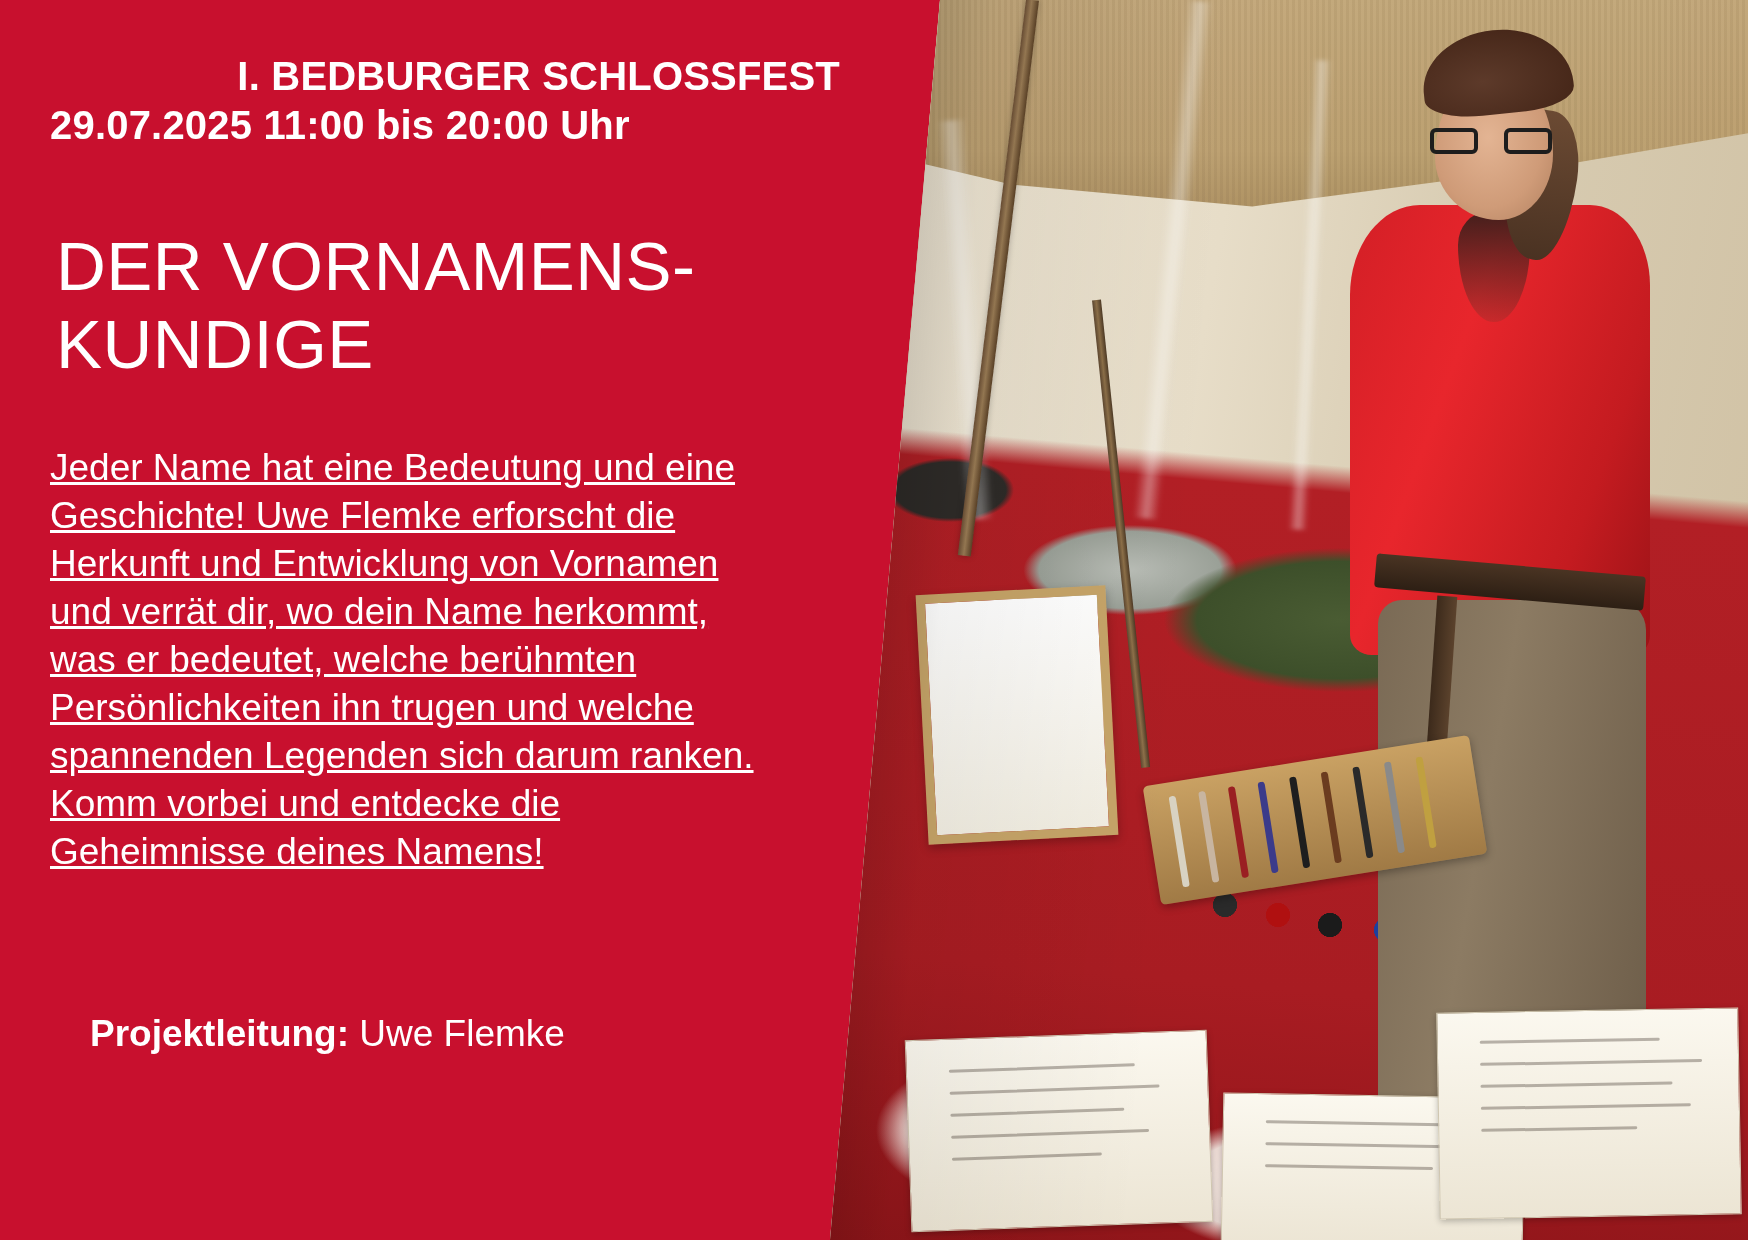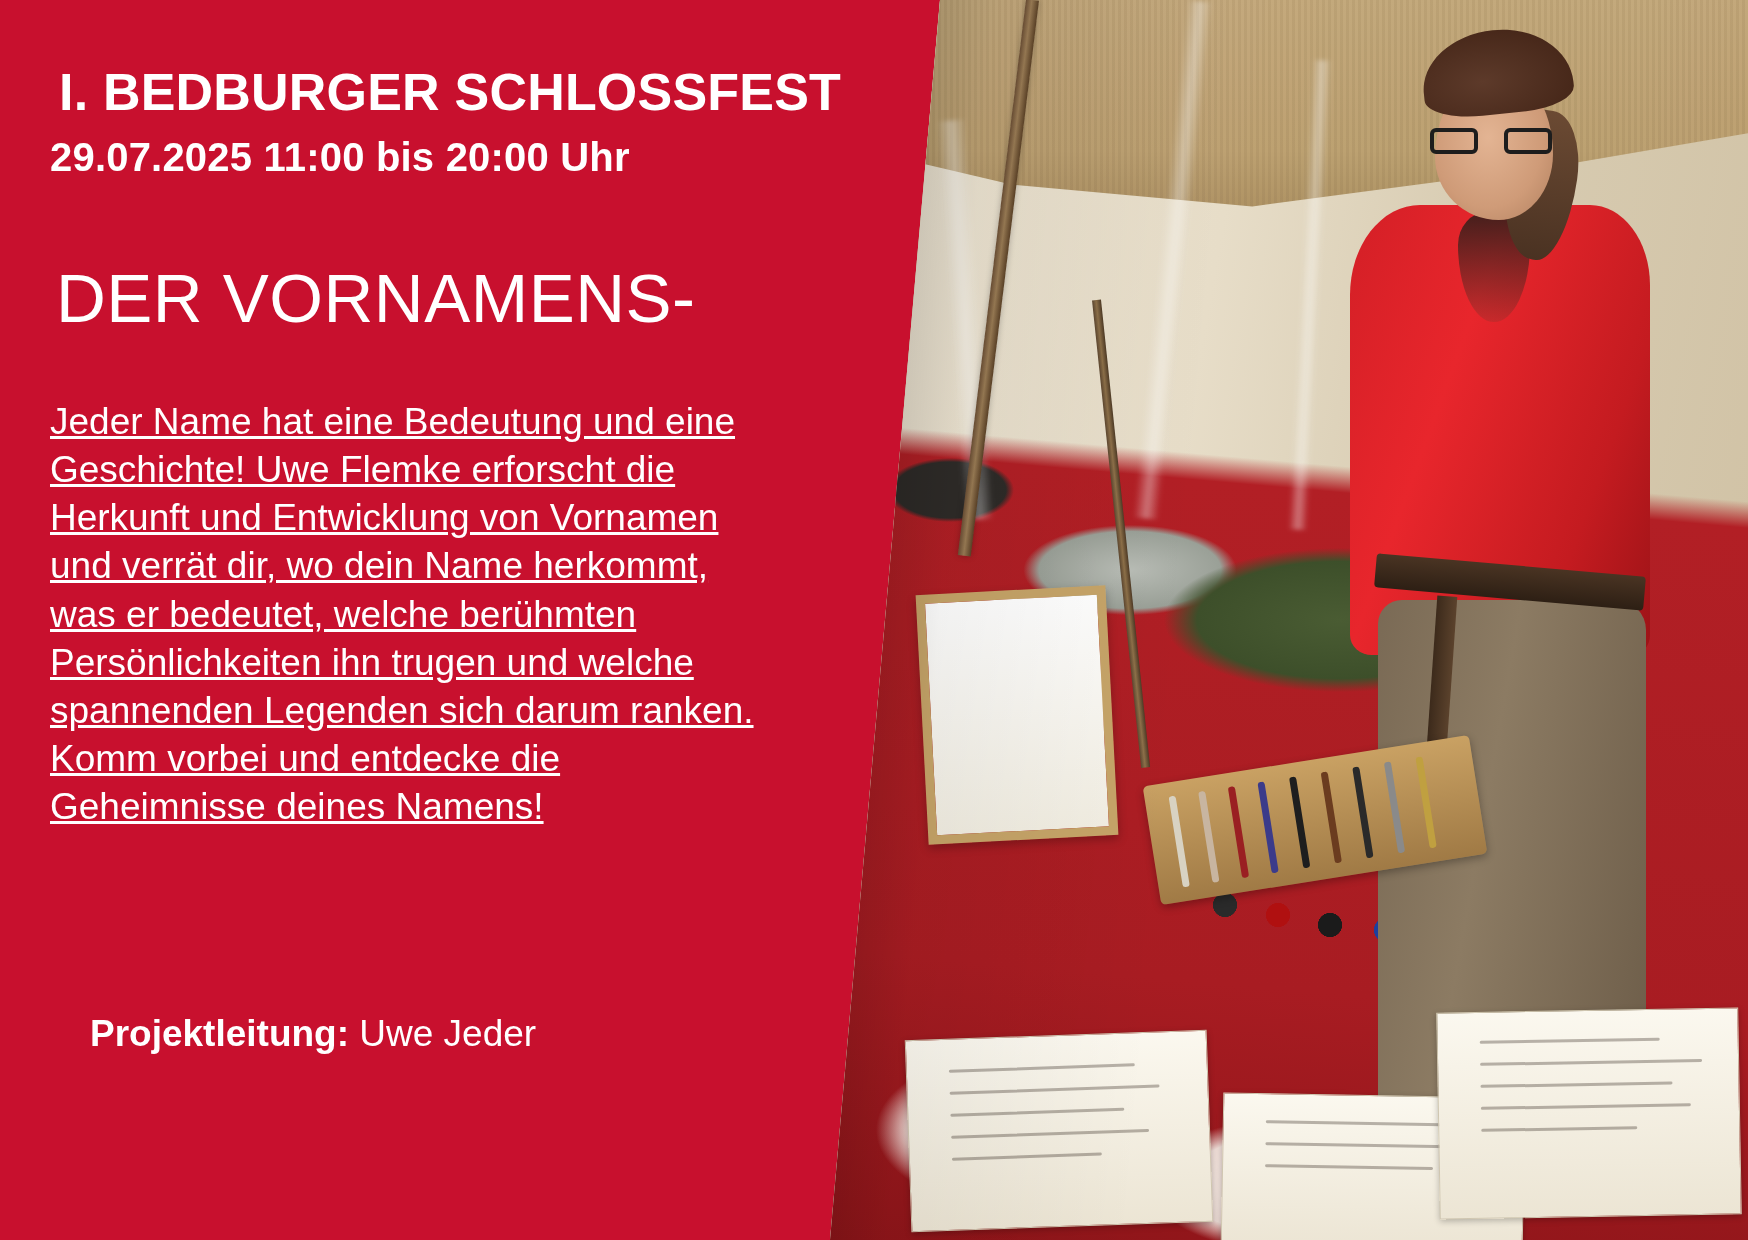--- a/index.html
+++ b/index.html
@@ -26,26 +26,27 @@
     position: absolute;
     left: 0;
     top: 0;
     width: 840px;
     height: 1240px;
     padding: 52px 0 0 50px;
     box-sizing: border-box;
     color: #ffffff;
   }
   .event-name {
-    font-size: 52px;
+    font-size: 40px;
     font-weight: bold;
     letter-spacing: 0.2px;
     line-height: 1.22;
-    margin: 9px;
+    margin: 0;
     white-space: nowrap;
+    text-align: right;
   }
   .event-date {
     font-size: 40px;
     font-weight: bold;
     letter-spacing: 0.2px;
     line-height: 1.22;
     margin: 0 0 0 0;
     white-space: nowrap;
   }
   .headline {
@@ -310,27 +311,28 @@
 <body>
 
 <div class="poster">
 
   <div class="text-col">
     <p class="event-name">I. BEDBURGER SCHLOSSFEST</p>
     <p class="event-date">29.07.2025 11:00 bis 20:00 Uhr</p>
 
     <h1 class="headline">
       <span class="l1">DER VORNAMENS-</span>
+      <span class="l2">KUNDIGE</span>
     </h1>
 
     <p class="body-text">Jeder Name hat eine Bedeutung und eine Geschichte! Uwe Flemke erforscht die Herkunft und Entwicklung von Vornamen und verrät dir, wo dein Name herkommt, was er bedeutet, welche berühmten Persönlichkeiten ihn trugen und welche spannenden Legenden sich darum ranken. Komm vorbei und entdecke die Geheimnisse deines Namens!</p>
 
     <p class="lead-line">
       <span class="lead-label">Projektleitung:</span>
-      <span class="lead-name">Uwe Jeder</span>
+      <span class="lead-name">Uwe Flemke</span>
     </p>
   </div>
 
   <div class="photo-panel">
     <div class="photo" aria-label="Mann in rotem Gewand an einem Marktstand im Zelt mit Tintenfässern, Federn und handgeschriebenen Büchern">
 
       <div class="valance"></div>
 
       <div class="fold" style="left:330px; top:0; width:26px; height:520px; transform:rotate(6deg);"></div>
       <div class="fold" style="left:470px; top:60px; width:20px; height:470px; transform:rotate(3deg);"></div>

